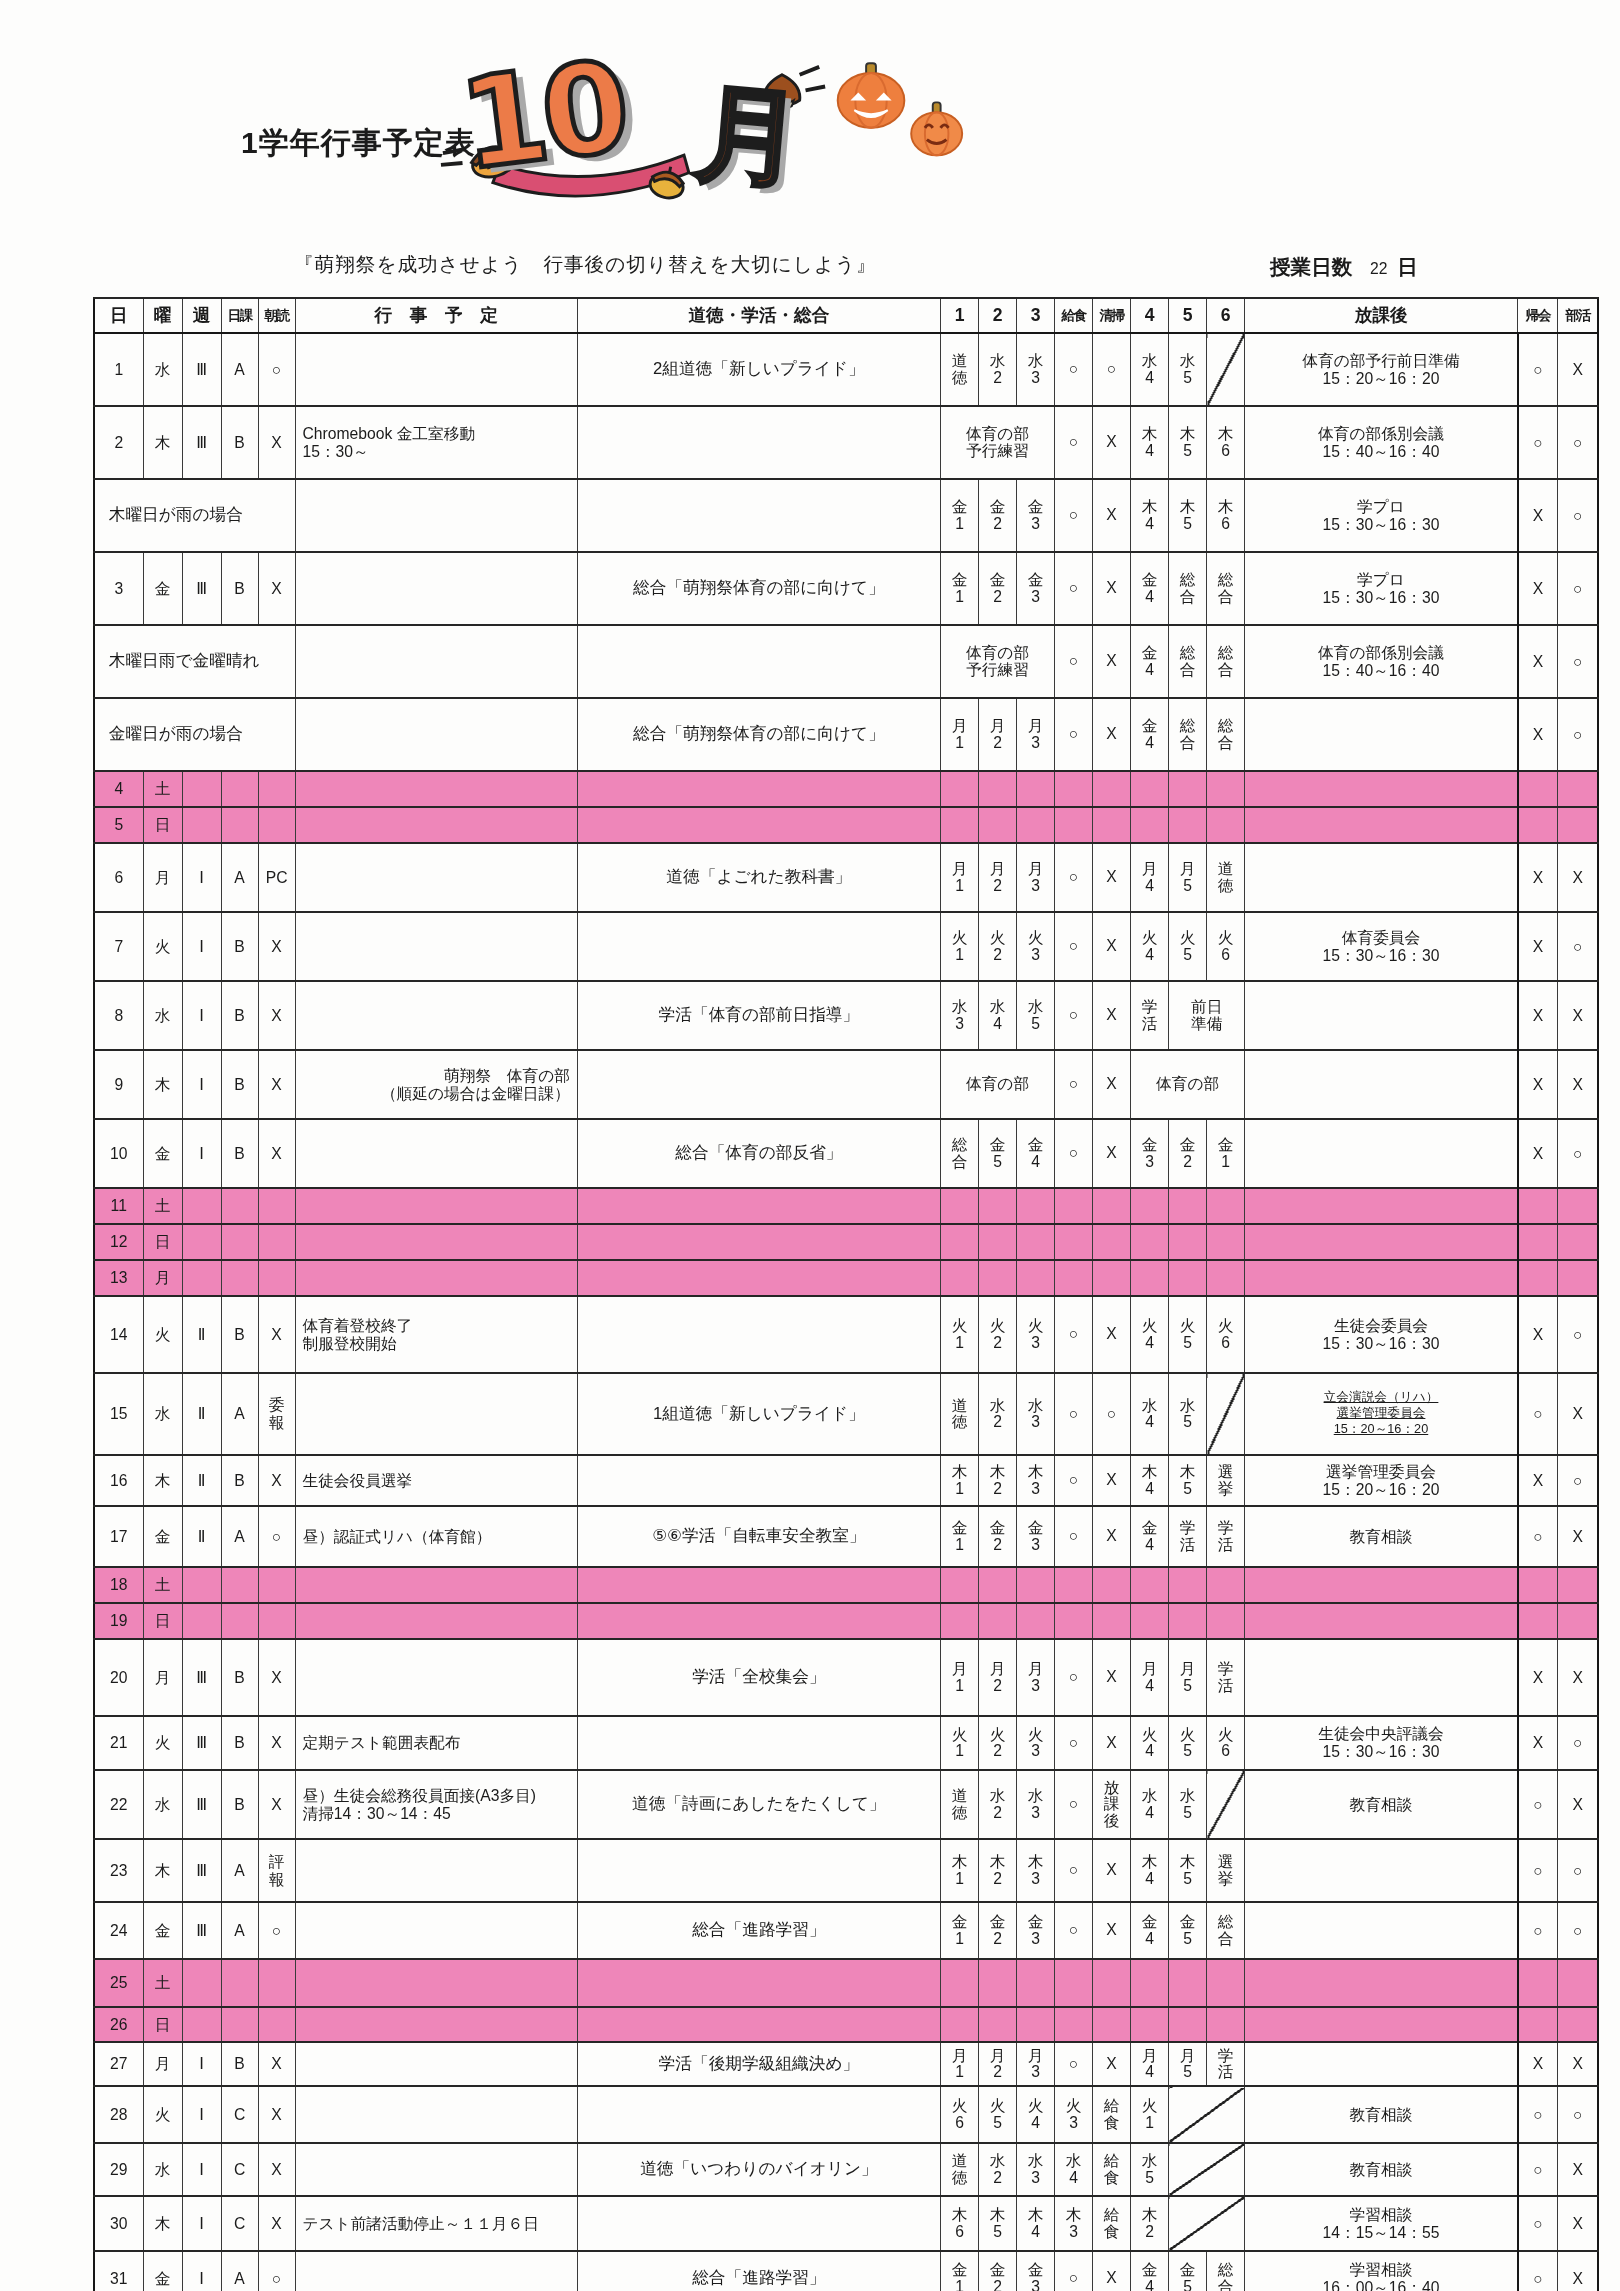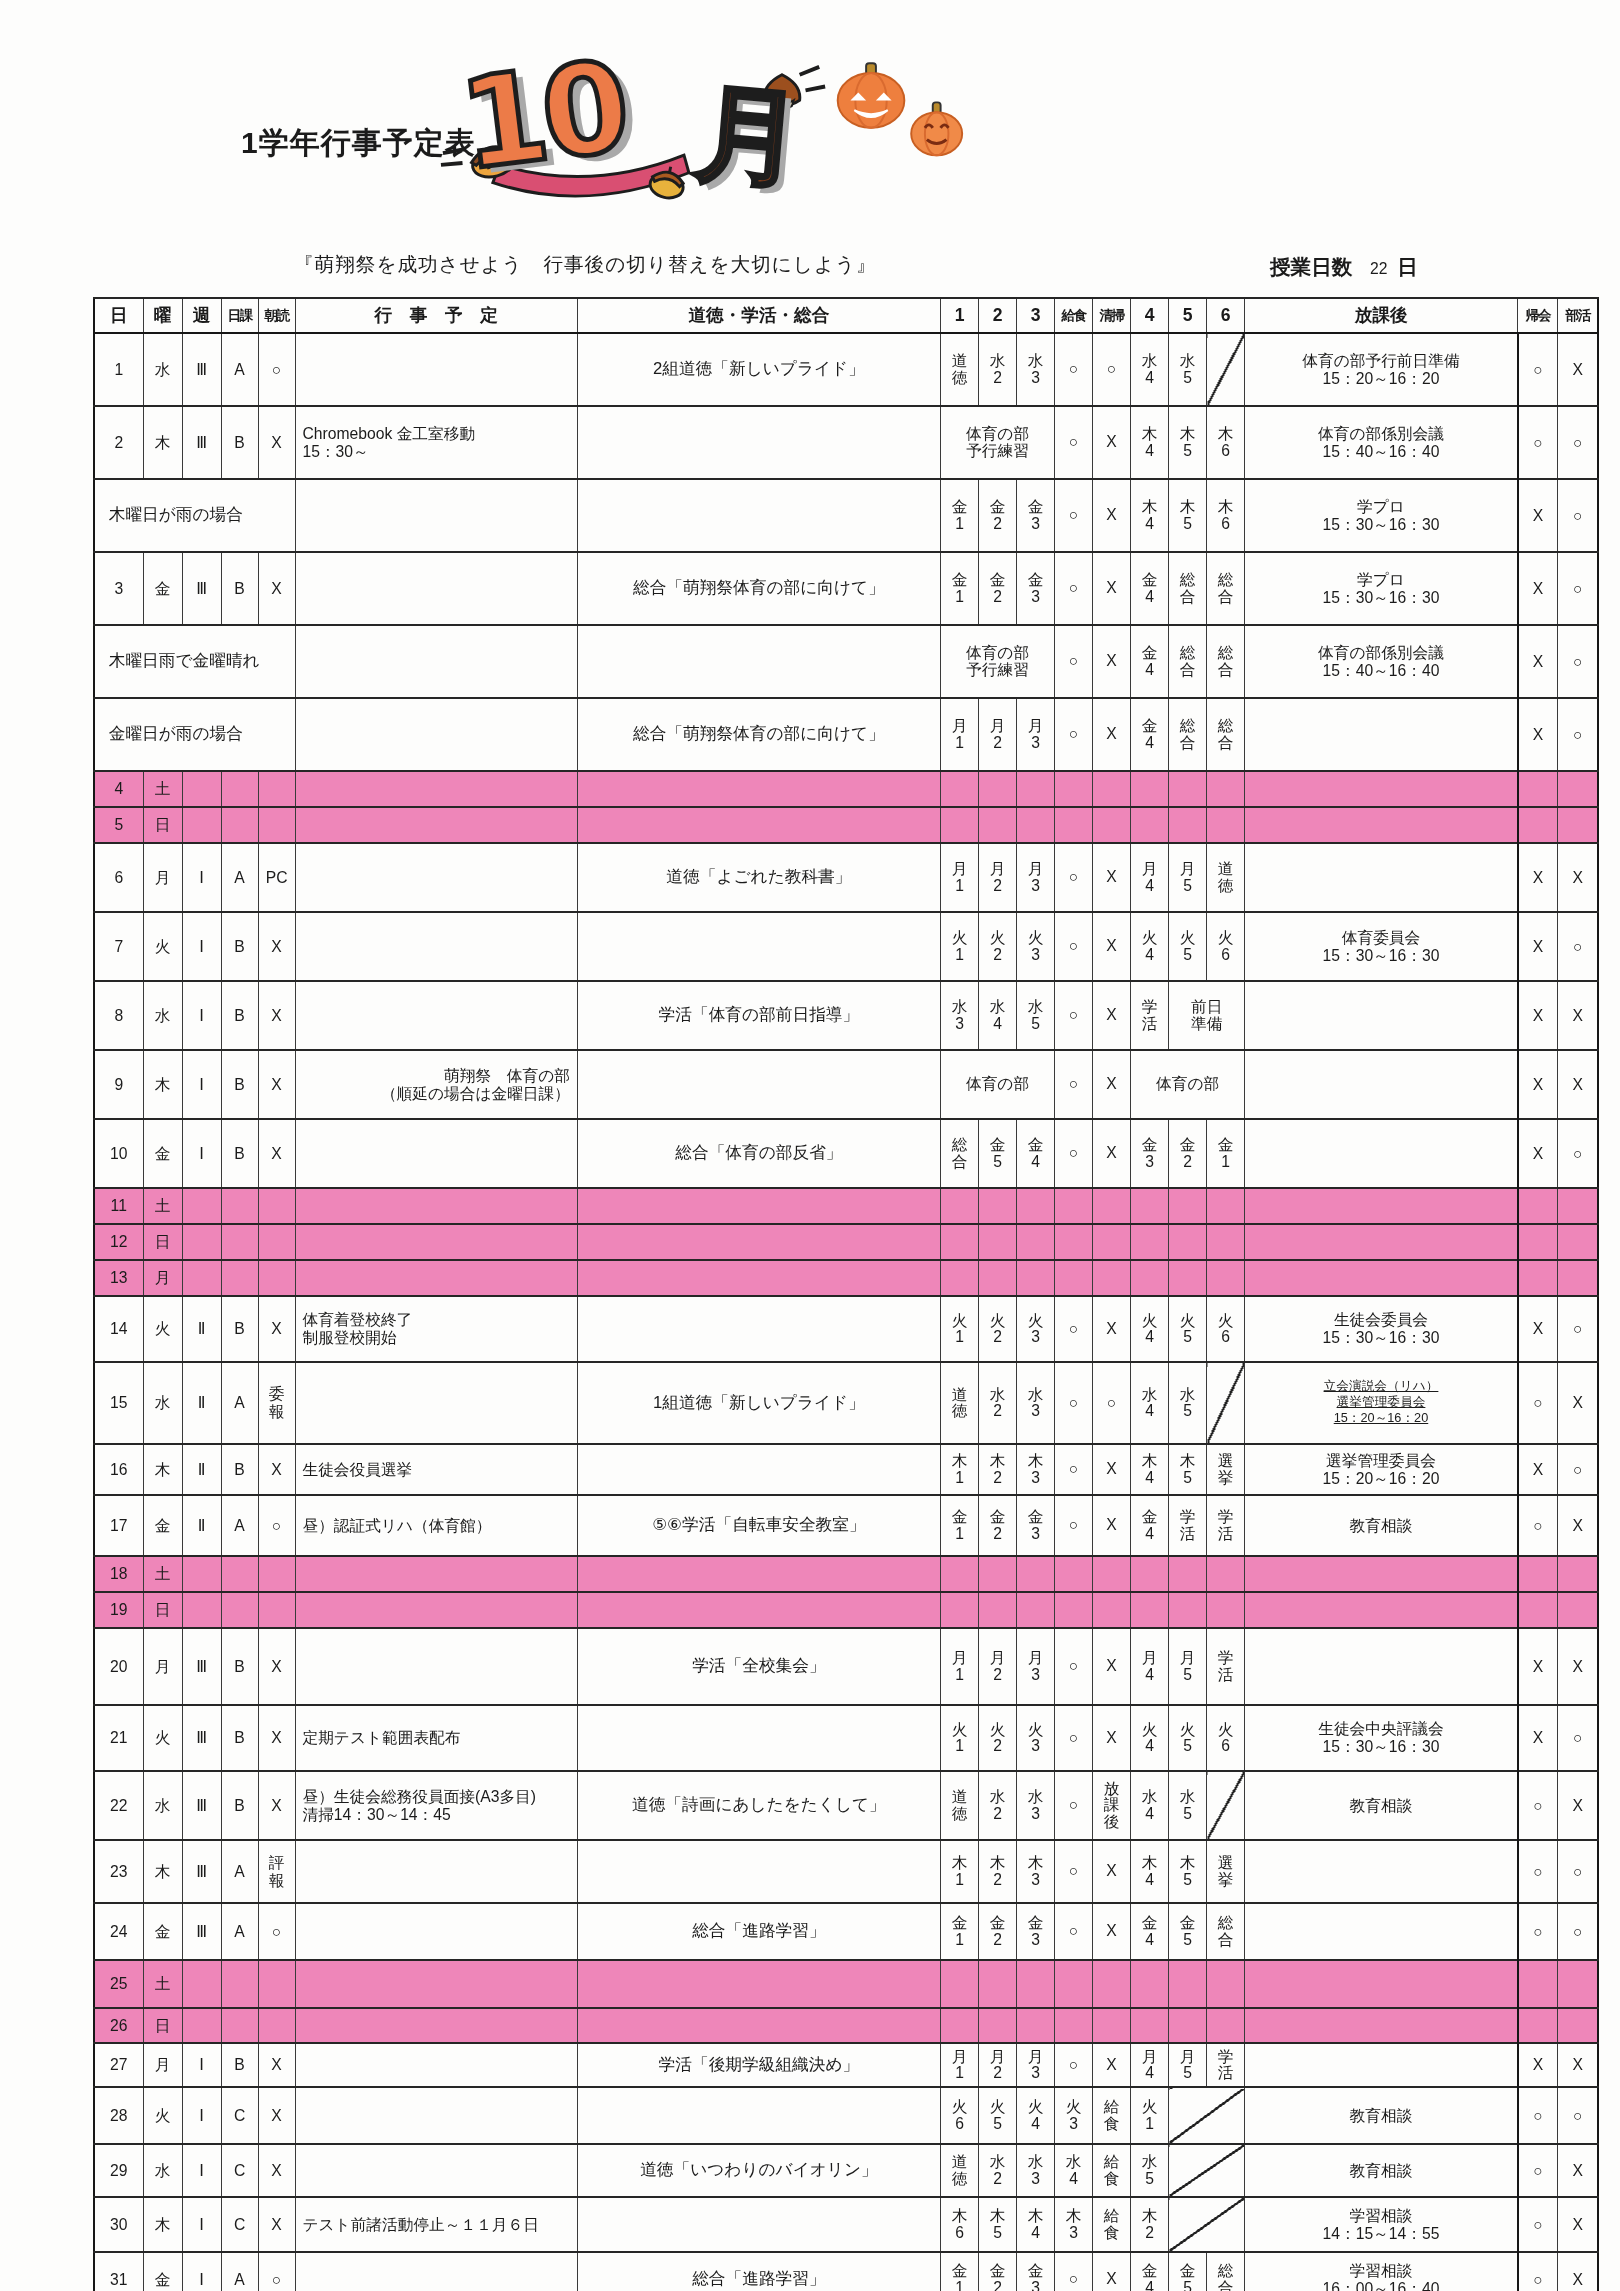--- a/index.html
+++ b/index.html
@@ -536,21 +536,21 @@
           <td></td>
           <td></td>
           <td></td>
           <td></td>
           <td></td>
           <td></td>
           <td></td>
           <td class="dl"></td>
           <td></td>
         </tr>
-        <tr style="height: 66px; margin-top: 22px;">
+        <tr style="height: 77px; margin-top: 22px;">
           <td>14</td>
           <td>火</td>
           <td>Ⅱ</td>
           <td>B</td>
           <td>X</td>
           <td class="event">体育着登校終了
 制服登校開始</td>
           <td class="dgs"></td>
           <td class="per">火
 1</td>
@@ -711,21 +711,21 @@
           <td class="per">月
 4</td>
           <td class="per">月
 5</td>
           <td class="per">学
 活</td>
           <td class="after"></td>
           <td class="dl">X</td>
           <td>X</td>
         </tr>
-        <tr style="height: 66px;">
+        <tr style="height: 54px;">
           <td>21</td>
           <td>火</td>
           <td>Ⅲ</td>
           <td>B</td>
           <td>X</td>
           <td class="event">定期テスト範囲表配布</td>
           <td class="dgs"></td>
           <td class="per">火
 1</td>
           <td class="per">火

